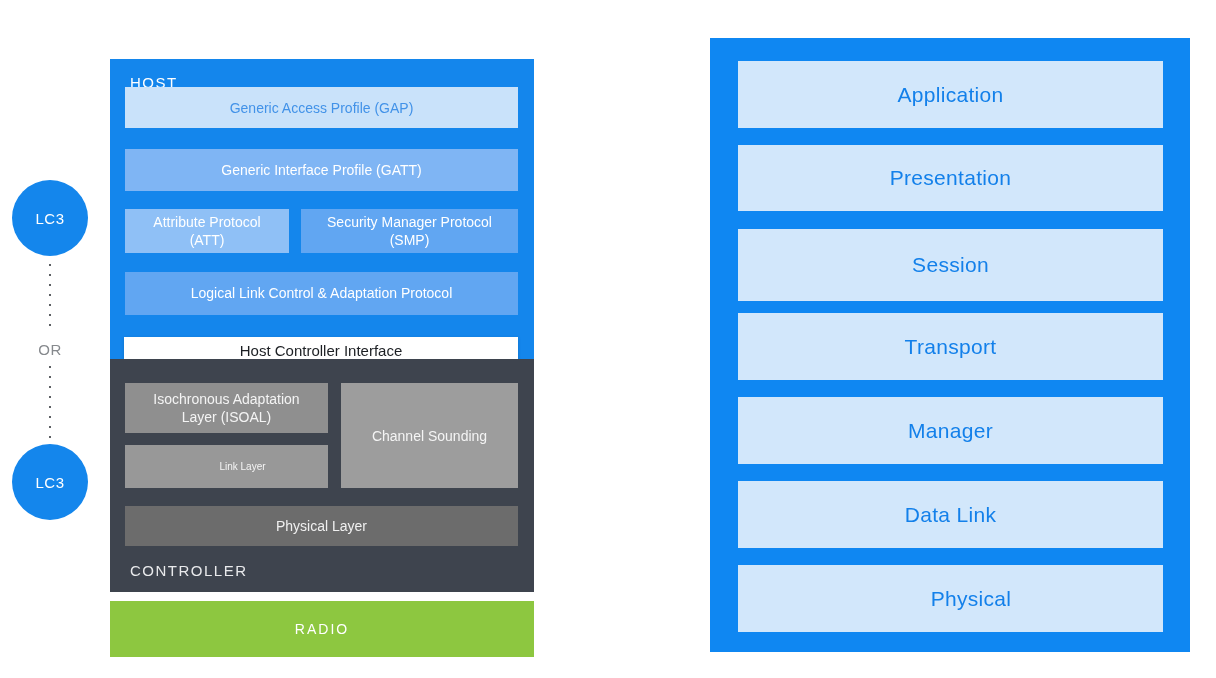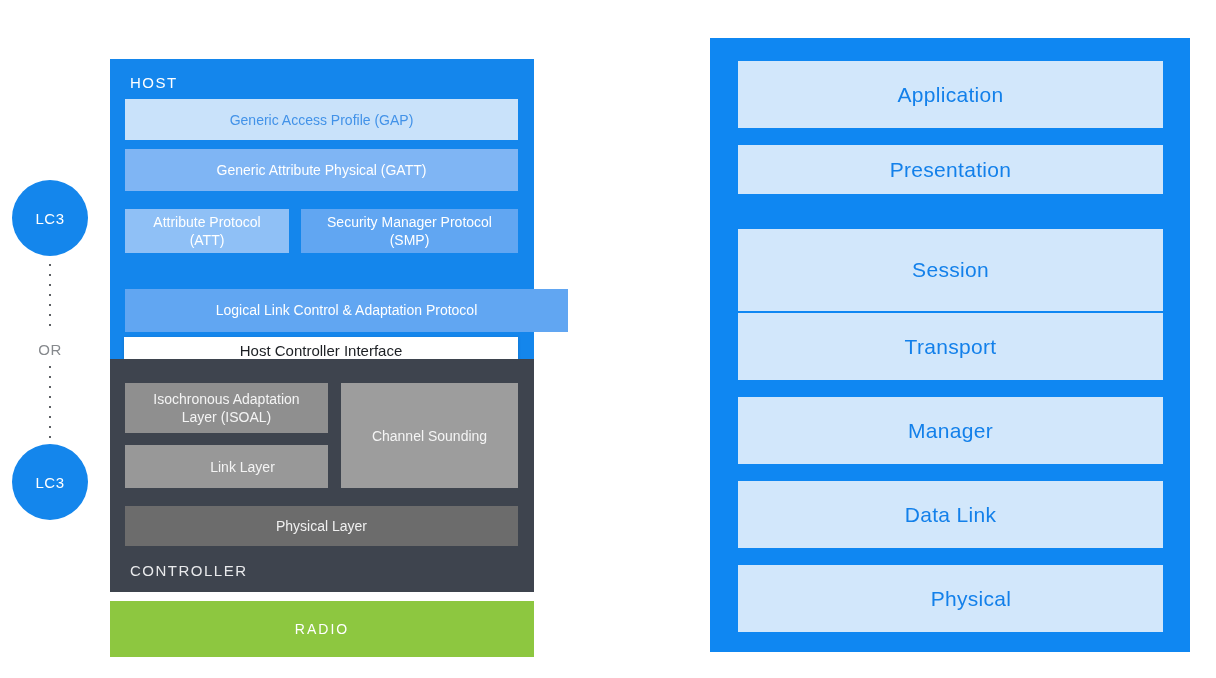--- a/index.html
+++ b/index.html
@@ -48,21 +48,21 @@
   .hci-box{
     background:#ffffff;color:var(--hci_text);
     font-size:15px;
     box-shadow:0 1px 3px rgba(0,0,0,0.18);
     align-items:center;
   }
   .controller-box{background:var(--controller_bg);}
   .controller-title{color:#e9eaec;}
   .isoal-box{background:var(--isoal_bg);color:#f4f4f4;font-size:14px;line-height:1.3;}
   .channel-box{background:var(--channel_bg);color:#f4f4f4;font-size:14px;}
-  .link-box{background:var(--link_bg);color:#f4f4f4;font-size:14px;padding-left:32px;}
+  .link-box{background:var(--link_bg);color:#f4f4f4;font-size:10px;padding-left:32px;}
   .phy-box{background:var(--phy_bg);color:#f0f0f0;font-size:14px;}
   .radio-box{
     background:var(--radio_green);color:#ffffff;
     font-size:14px;letter-spacing:2px;
   }
   .line{display:block;}
 
   
   .osi-outer{background:var(--osi_outer);}
   .osi-layer{
@@ -85,43 +85,43 @@
   <div class="abs lc3-circle center" style="left:12px;top:444px;width:76px;height:76px;">
     <span>LC3</span>
   </div>
 
   <div>
 
     <div class="abs host-box" style="left:110px;top:18px;width:424px;height:326px;margin-top:41px;">
       <div class="abs section-title" style="left:20px;top:15px;">HOST</div>
     </div>
 
-    <div class="abs gap-box center" style="left:125px;top:87px;width:393px;height:41px;margin-top:12px;">
+    <div class="abs gap-box center" style="left:125px;top:87px;width:393px;height:41px;">
       <span>Generic Access Profile (GAP)</span>
     </div>
 
     <div class="abs gatt-box center" style="left:125px;top:149px;width:393px;height:42px;">
-      <span>Generic Attribute Physical (GATT)</span>
+      <span>Generic Interface Profile (GATT)</span>
     </div>
 
     <div class="abs att-box center" style="left:125px;top:209px;width:164px;height:44px;align-items:center;">
       <span>
         <span class="line">Attribute Protocol</span>
         <span class="line">(ATT)</span>
       </span>
     </div>
 
     <div class="abs smp-box center" style="left:301px;top:209px;width:217px;height:44px;">
       <span>
         <span class="line">Security Manager Protocol</span>
         <span class="line">(SMP)</span>
       </span>
     </div>
 
-    <div class="abs l2cap-box center" style="left:125px;top:289px;width:443px;height:43px;">
+    <div class="abs l2cap-box center" style="left:125px;top:272px;width:393px;height:43px;">
       <span>
         <span class="line">Logical Link Control &amp; Adaptation Protocol</span>
       </span>
     </div>
 
     <div class="abs hci-box center" style="left:124px;top:337px;width:394px;height:26px;">
       <span>Host Controller Interface</span>
     </div>
 
     <div class="abs controller-box" style="left:110px;top:359px;width:424px;height:233px;">
@@ -152,24 +152,24 @@
     </div>
 
   </div>
 
   <div>
     <div class="abs osi-outer" style="left:710px;top:38px;width:480px;height:614px;"></div>
 
     <div class="abs osi-layer center" style="left:738px;top:61px;width:425px;height:67px;">
       <span>Application</span>
     </div>
-    <div class="abs osi-layer center" style="left:738px;top:145px;width:425px;height:49px;">
+    <div class="abs osi-layer center" style="left:738px;top:145px;width:425px;height:66px;">
       <span>Presentation</span>
     </div>
-    <div class="abs osi-layer center" style="left:738px;top:229px;width:425px;height:82px;">
+    <div class="abs osi-layer center" style="left:738px;top:229px;width:425px;height:72px;">
       <span>Session</span>
     </div>
     <div class="abs osi-layer center" style="left:738px;top:313px;width:425px;height:67px;">
       <span>Transport</span>
     </div>
     <div class="abs osi-layer center" style="left:738px;top:397px;width:425px;height:67px;">
       <span>Manager</span>
     </div>
     <div class="abs osi-layer center" style="left:738px;top:481px;width:425px;height:67px;">
       <span>Data Link</span>

